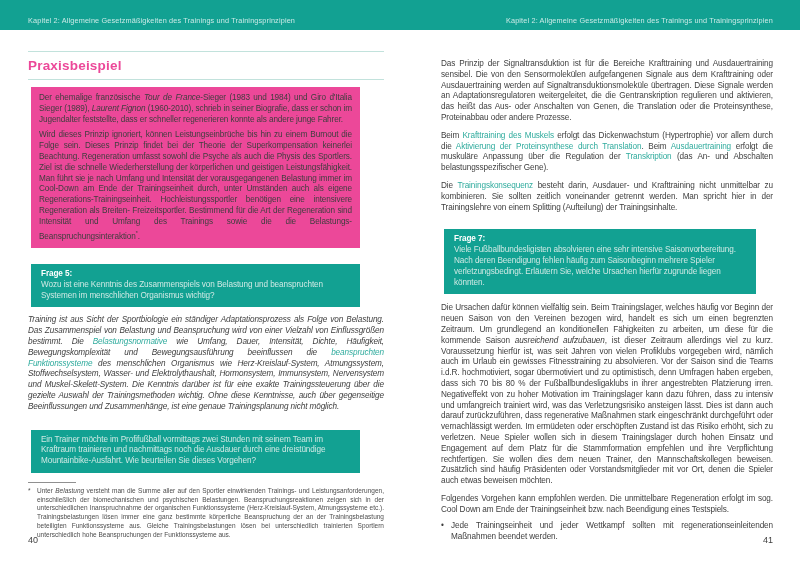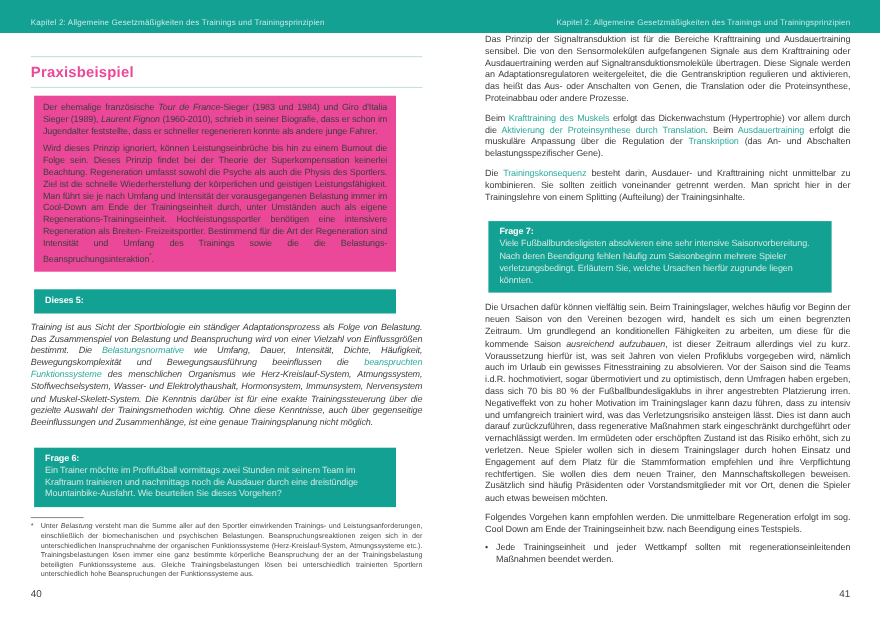--- a/index.html
+++ b/index.html
@@ -47,21 +47,21 @@
     margin:0 24px 0 3px; padding:5px 10px 6px 10px;
   }
   .page-right .q-box { margin-right:17px; }
   .q-title { display:block; color:#ffffff; font-weight:bold; }
   .q-text  { text-align:left; }
   .q5 { margin-top:12px; }
   .q6 { margin-top:17px; }
   .q7 { margin-top:16px; }
 
   .body-p   { margin-top:8px;font-style:italic; }
-  .p-first  { margin-top:1px; }
+  .p-first  { margin-top:29px; }
   .mt7      { margin-top:7px; }
   .mt9      { margin-top:9px; }
 
   .kw     { color:#2fab9d; }
   .italic { font-style:italic; }
   .sup    { vertical-align:super; font-size:65%; letter-spacing:0; }
 
   .footnote-rule { width:48px; height:1px; background:#909090; margin-top:9px; }
   .footnote {
     display:flex; margin-top:4px;
@@ -92,27 +92,27 @@
   <div class="rule rule-top"></div>
   <h1 class="section-title">Praxisbeispiel</h1>
   <div class="rule"></div>
 
   <div class="example-box">
     <p><span>Der ehemalige französische </span><span class="italic">Tour de France</span><span>-Sieger (1983 und 1984) und Giro d'Italia Sieger (1989), </span><span class="italic">Laurent Fignon</span><span> (1960-2010), schrieb in seiner Biografie, dass er schon im Jugendalter feststellte, dass er schneller regenerieren konnte als andere junge Fahrer.</span></p>
     <p><span>Wird dieses Prinzip ignoriert, können Leistungseinbrüche bis hin zu einem Burnout die Folge sein. Dieses Prinzip findet bei der Theorie der Superkompensation keinerlei Beachtung. Regeneration umfasst sowohl die Psyche als auch die Physis des Sportlers. Ziel ist die schnelle Wiederherstellung der körperlichen und geistigen Leistungsfähigkeit. Man führt sie je nach Umfang und Intensität der vorausgegangenen Belastung immer im Cool-Down am Ende der Trainingseinheit durch, unter Umständen auch als eigene Regenerations-Trainingseinheit. Hochleistungssportler benötigen eine intensivere Regeneration als Breiten- Freizeitsportler. Bestimmend für die Art der Regeneration sind Intensität und Umfang des Trainings sowie die die Belastungs-Beanspruchungsinteraktion</span><span class="sup">*</span><span>.</span></p>
   </div>
 
   <div class="q-box q5">
-    <span class="q-title">Dieses 5:</span>
+    <span class="q-title">Frage 5:</span>
+    <p class="q-text">Wozu ist eine Kenntnis des Zusammenspiels von Belastung und beanspruchten Systemen im menschlichen Organismus wichtig?</p>
   </div>
 
   <p class="body-p"><span>Training ist aus Sicht der Sportbiologie ein ständiger Adaptationsprozess als Folge von Belastung. Das Zusammenspiel von Belastung und Beanspruchung wird von einer Vielzahl von Einflussgrößen bestimmt. Die </span><span class="kw">Belastungsnormative</span><span> wie Umfang, Dauer, Intensität, Dichte, Häufigkeit, Bewegungskomplexität und Bewegungsausführung beeinflussen die </span><span class="kw">beanspruchten Funktionssysteme</span><span> des menschlichen Organismus wie Herz-Kreislauf-System, Atmungssystem, Stoffwechselsystem, Wasser- und Elektrolythaushalt, Hormonsystem, Immunsystem, Nervensystem und Muskel-Skelett-System. Die Kenntnis darüber ist für eine exakte Trainingssteuerung über die gezielte Auswahl der Trainingsmethoden wichtig. Ohne diese Kenntnisse, auch über gegenseitige Beeinflussungen und Zusammenhänge, ist eine genaue Trainingsplanung nicht möglich.</span></p>
 
   <div class="q-box q6">
-    <span class="q-title">Frage 6:</span>
     <p class="q-text">Ein Trainer möchte im Profifußball vormittags zwei Stunden mit seinem Team im Kraftraum trainieren und nachmittags noch die Ausdauer durch eine dreistündige Mountainbike-Ausfahrt. Wie beurteilen Sie dieses Vorgehen?</p>
   </div>
 
   <div class="footnote-rule"></div>
   <div class="footnote">
     <span class="fn-marker">*</span>
     <p class="fn-text"><span>Unter </span><span class="italic">Belastung</span><span> versteht man die Summe aller auf den Sportler einwirkenden Trainings- und Leistungsanforderungen, einschließlich der biomechanischen und psychischen Belastungen. Beanspruchungsreaktionen zeigen sich in der unterschiedlichen Inanspruchnahme der organischen Funktionssysteme (Herz-Kreislauf-System, Atmungssysteme etc.). Trainingsbelastungen lösen immer eine ganz bestimmte körperliche Beanspruchung der an der Trainingsbelastung beteiligten Funktionssysteme aus. Gleiche Trainingsbelastungen lösen bei unterschiedlich trainierten Sportlern unterschiedlich hohe Beanspruchungen der Funktionssysteme aus.</span></p>
   </div>
 
   <div class="page-number left">40</div>

